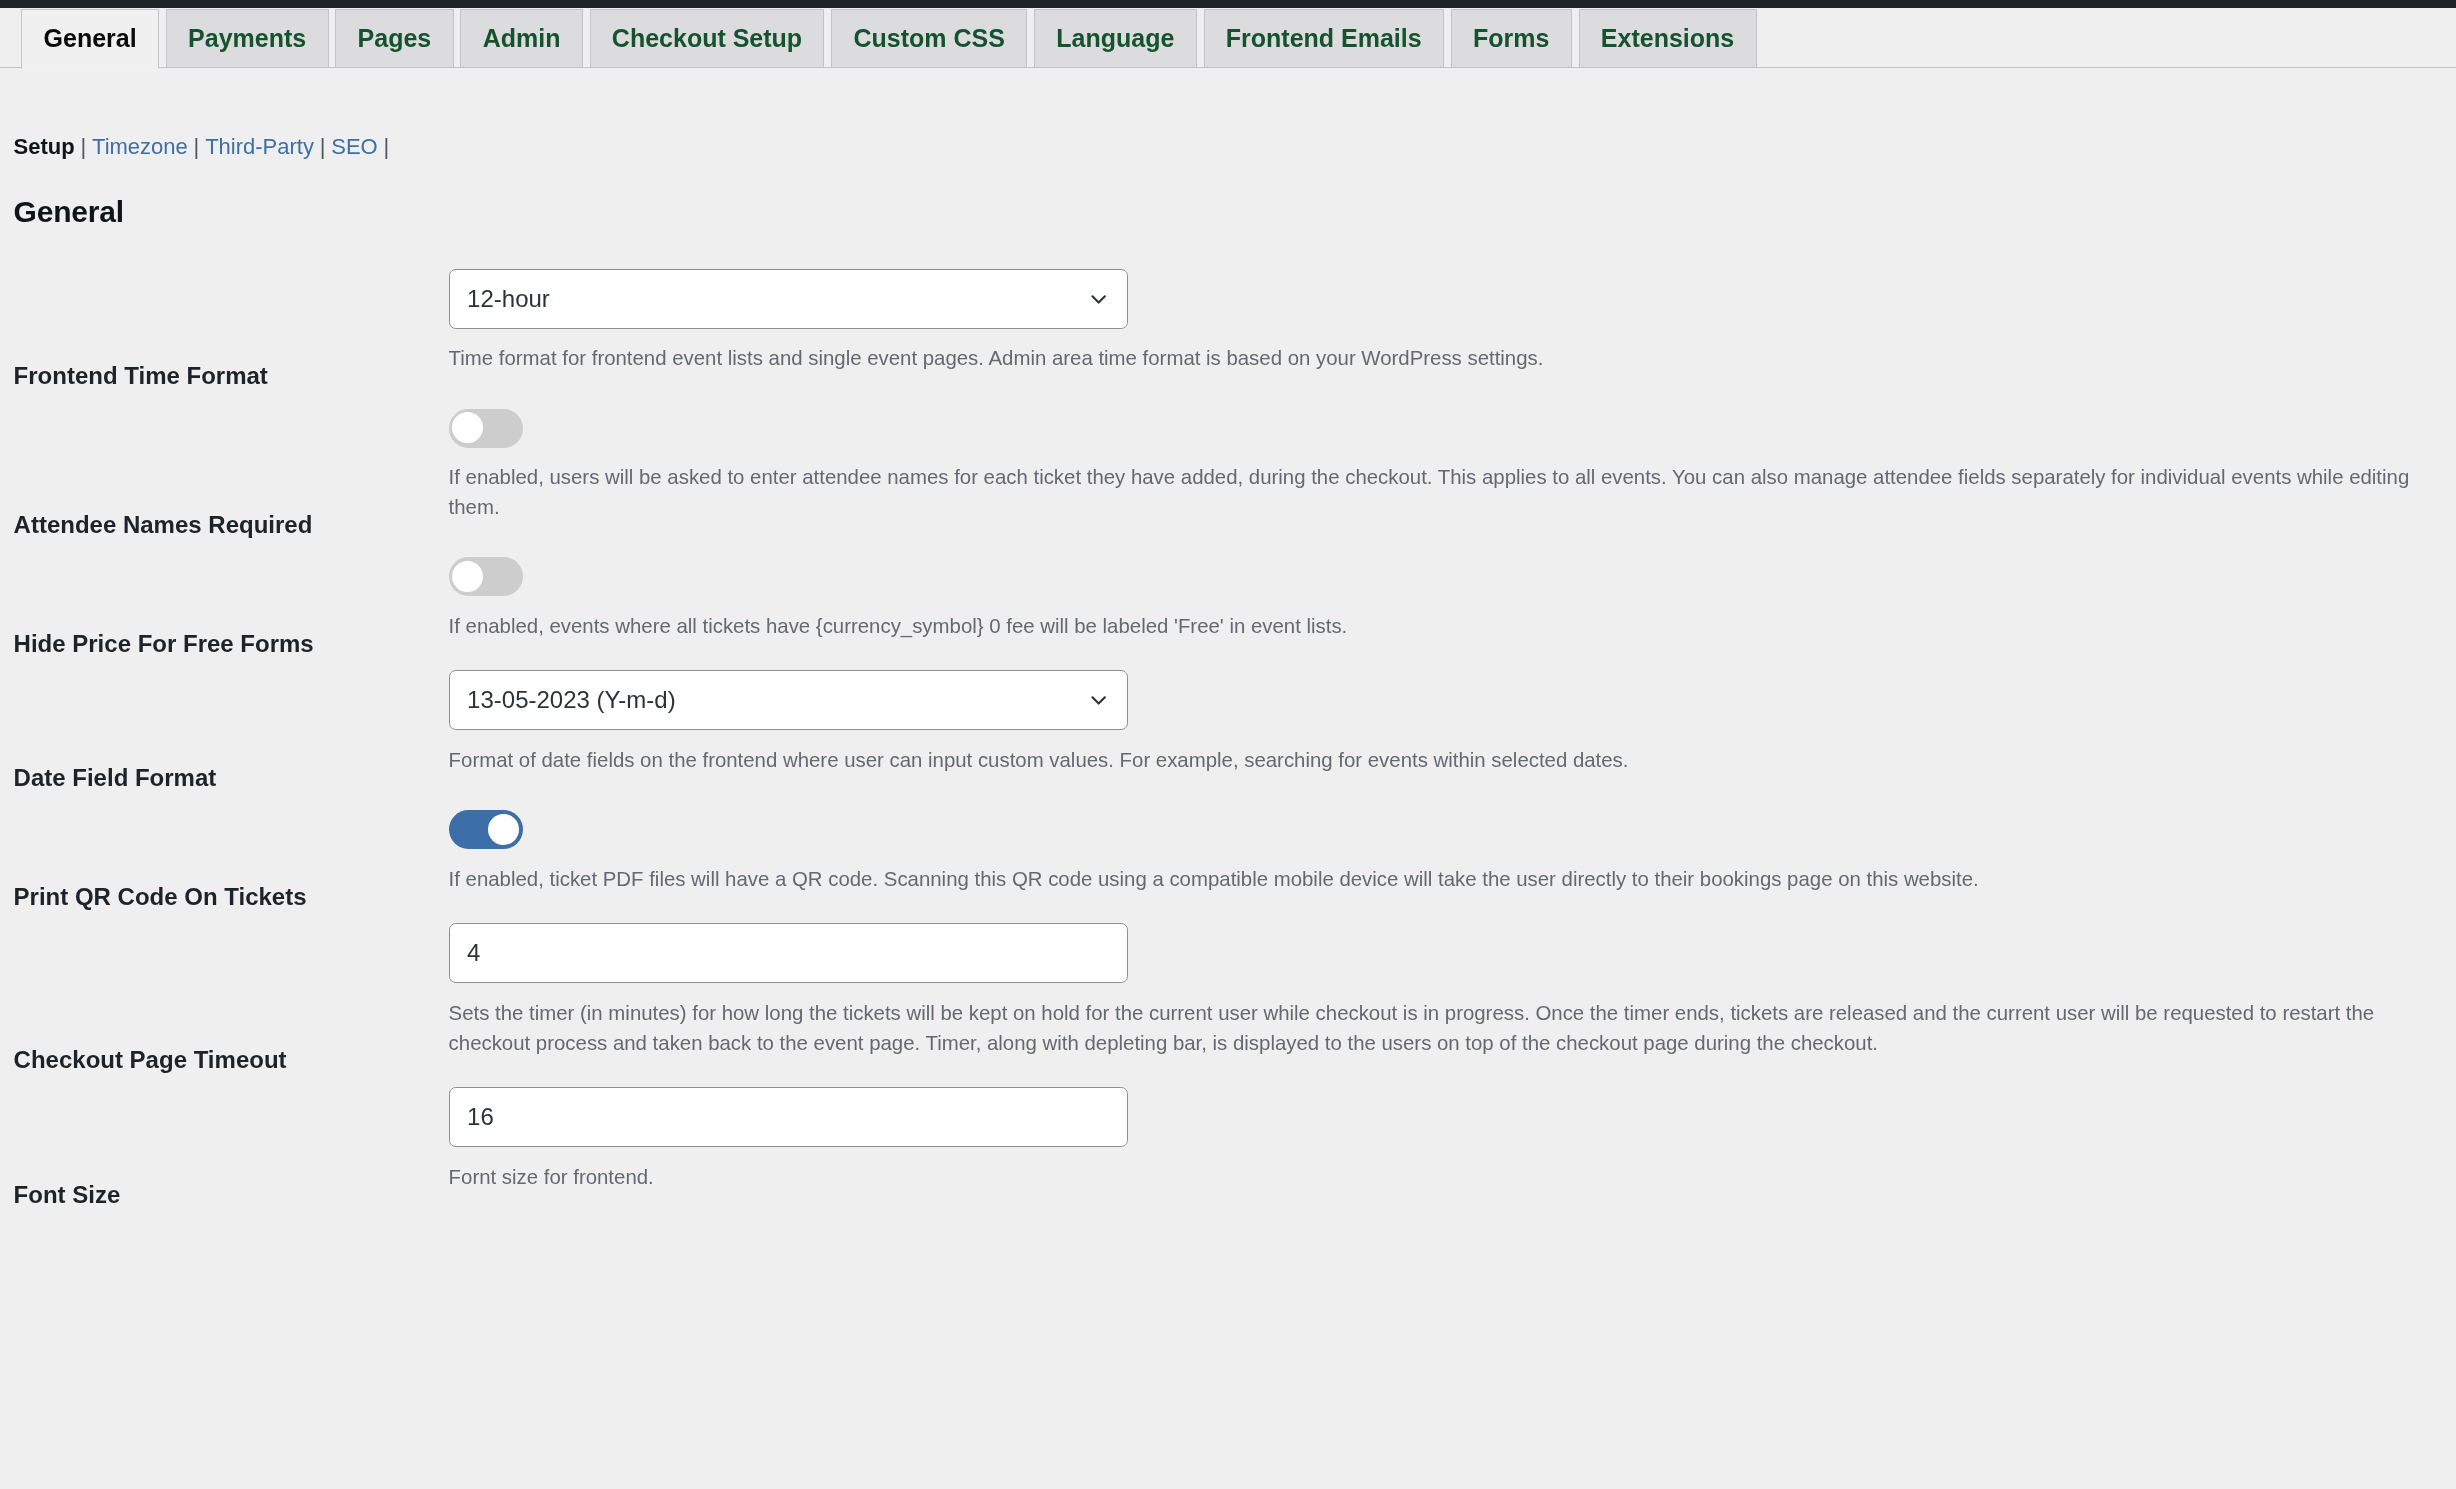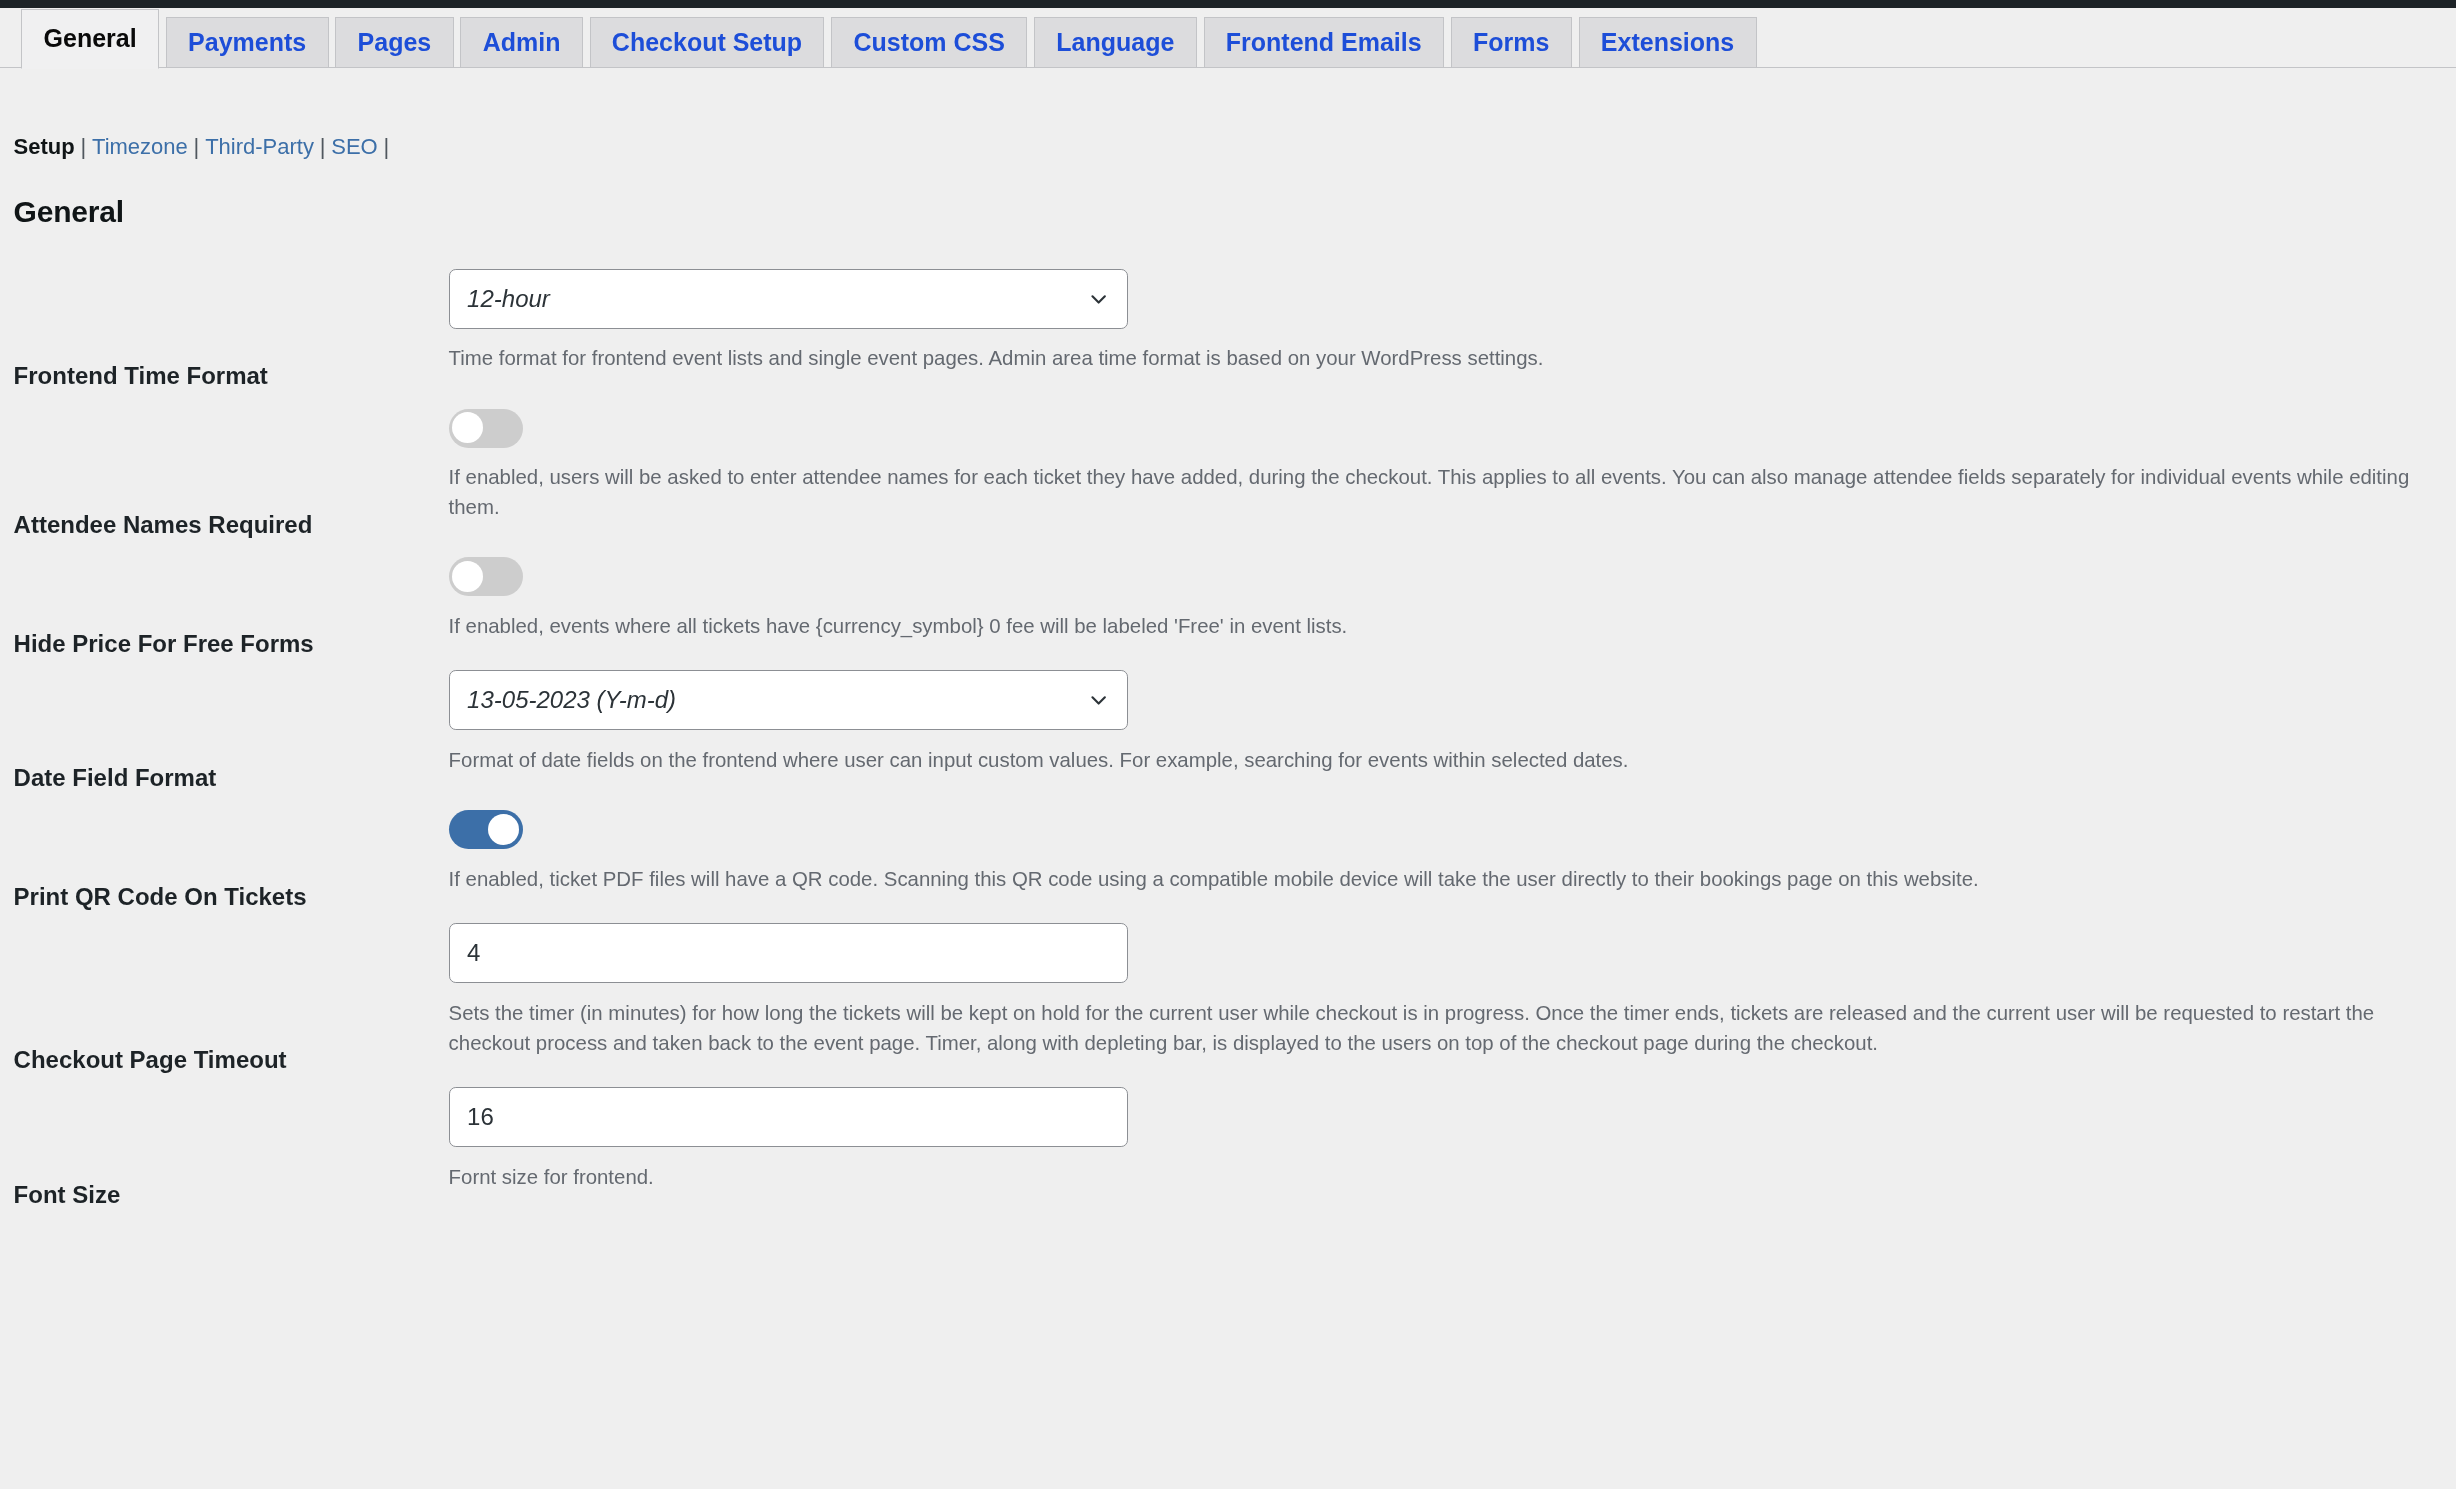--- a/index.html
+++ b/index.html
@@ -34,27 +34,27 @@
     box-sizing: border-box;
   }
   .tabs {
     display: flex;
     align-items: flex-end;
     height: 100%;
     padding-left: 21.3px;
     box-sizing: border-box;
   }
   .tab {
-    height: 50px;
+    height: 58px;
     display: flex;
     align-items: center;
     padding: 0 21.3px;
     font-size: 25px;
     font-weight: 700;
-    color: #1d4ed8;
+    color: #14532d;
     background: #dcdcde;
     border-left: 1px solid #c3c4c7;
     border-right: 1px solid #c3c4c7;
     border-top: 1px solid #c3c4c7;
     margin-right: 6.8px;
     box-sizing: border-box;
     cursor: pointer;
     white-space: nowrap;
     position: relative;
     line-height: 1;
@@ -150,21 +150,20 @@
     width: 679px;
     height: 60px;
     background: #ffffff;
     border: 1.9px solid #8c8f94;
     border-radius: 6.8px;
     box-sizing: border-box;
     display: flex;
     align-items: center;
     padding: 0 17.5px;
     cursor: pointer;
-    font-style: italic;
   }
   .select-box .value {
     font-size: 24px;
     color: #2c3338;
     line-height: 1;
   }
   .select-box .chev {
     position: absolute;
     right: 17.5px;
     top: 50%;

